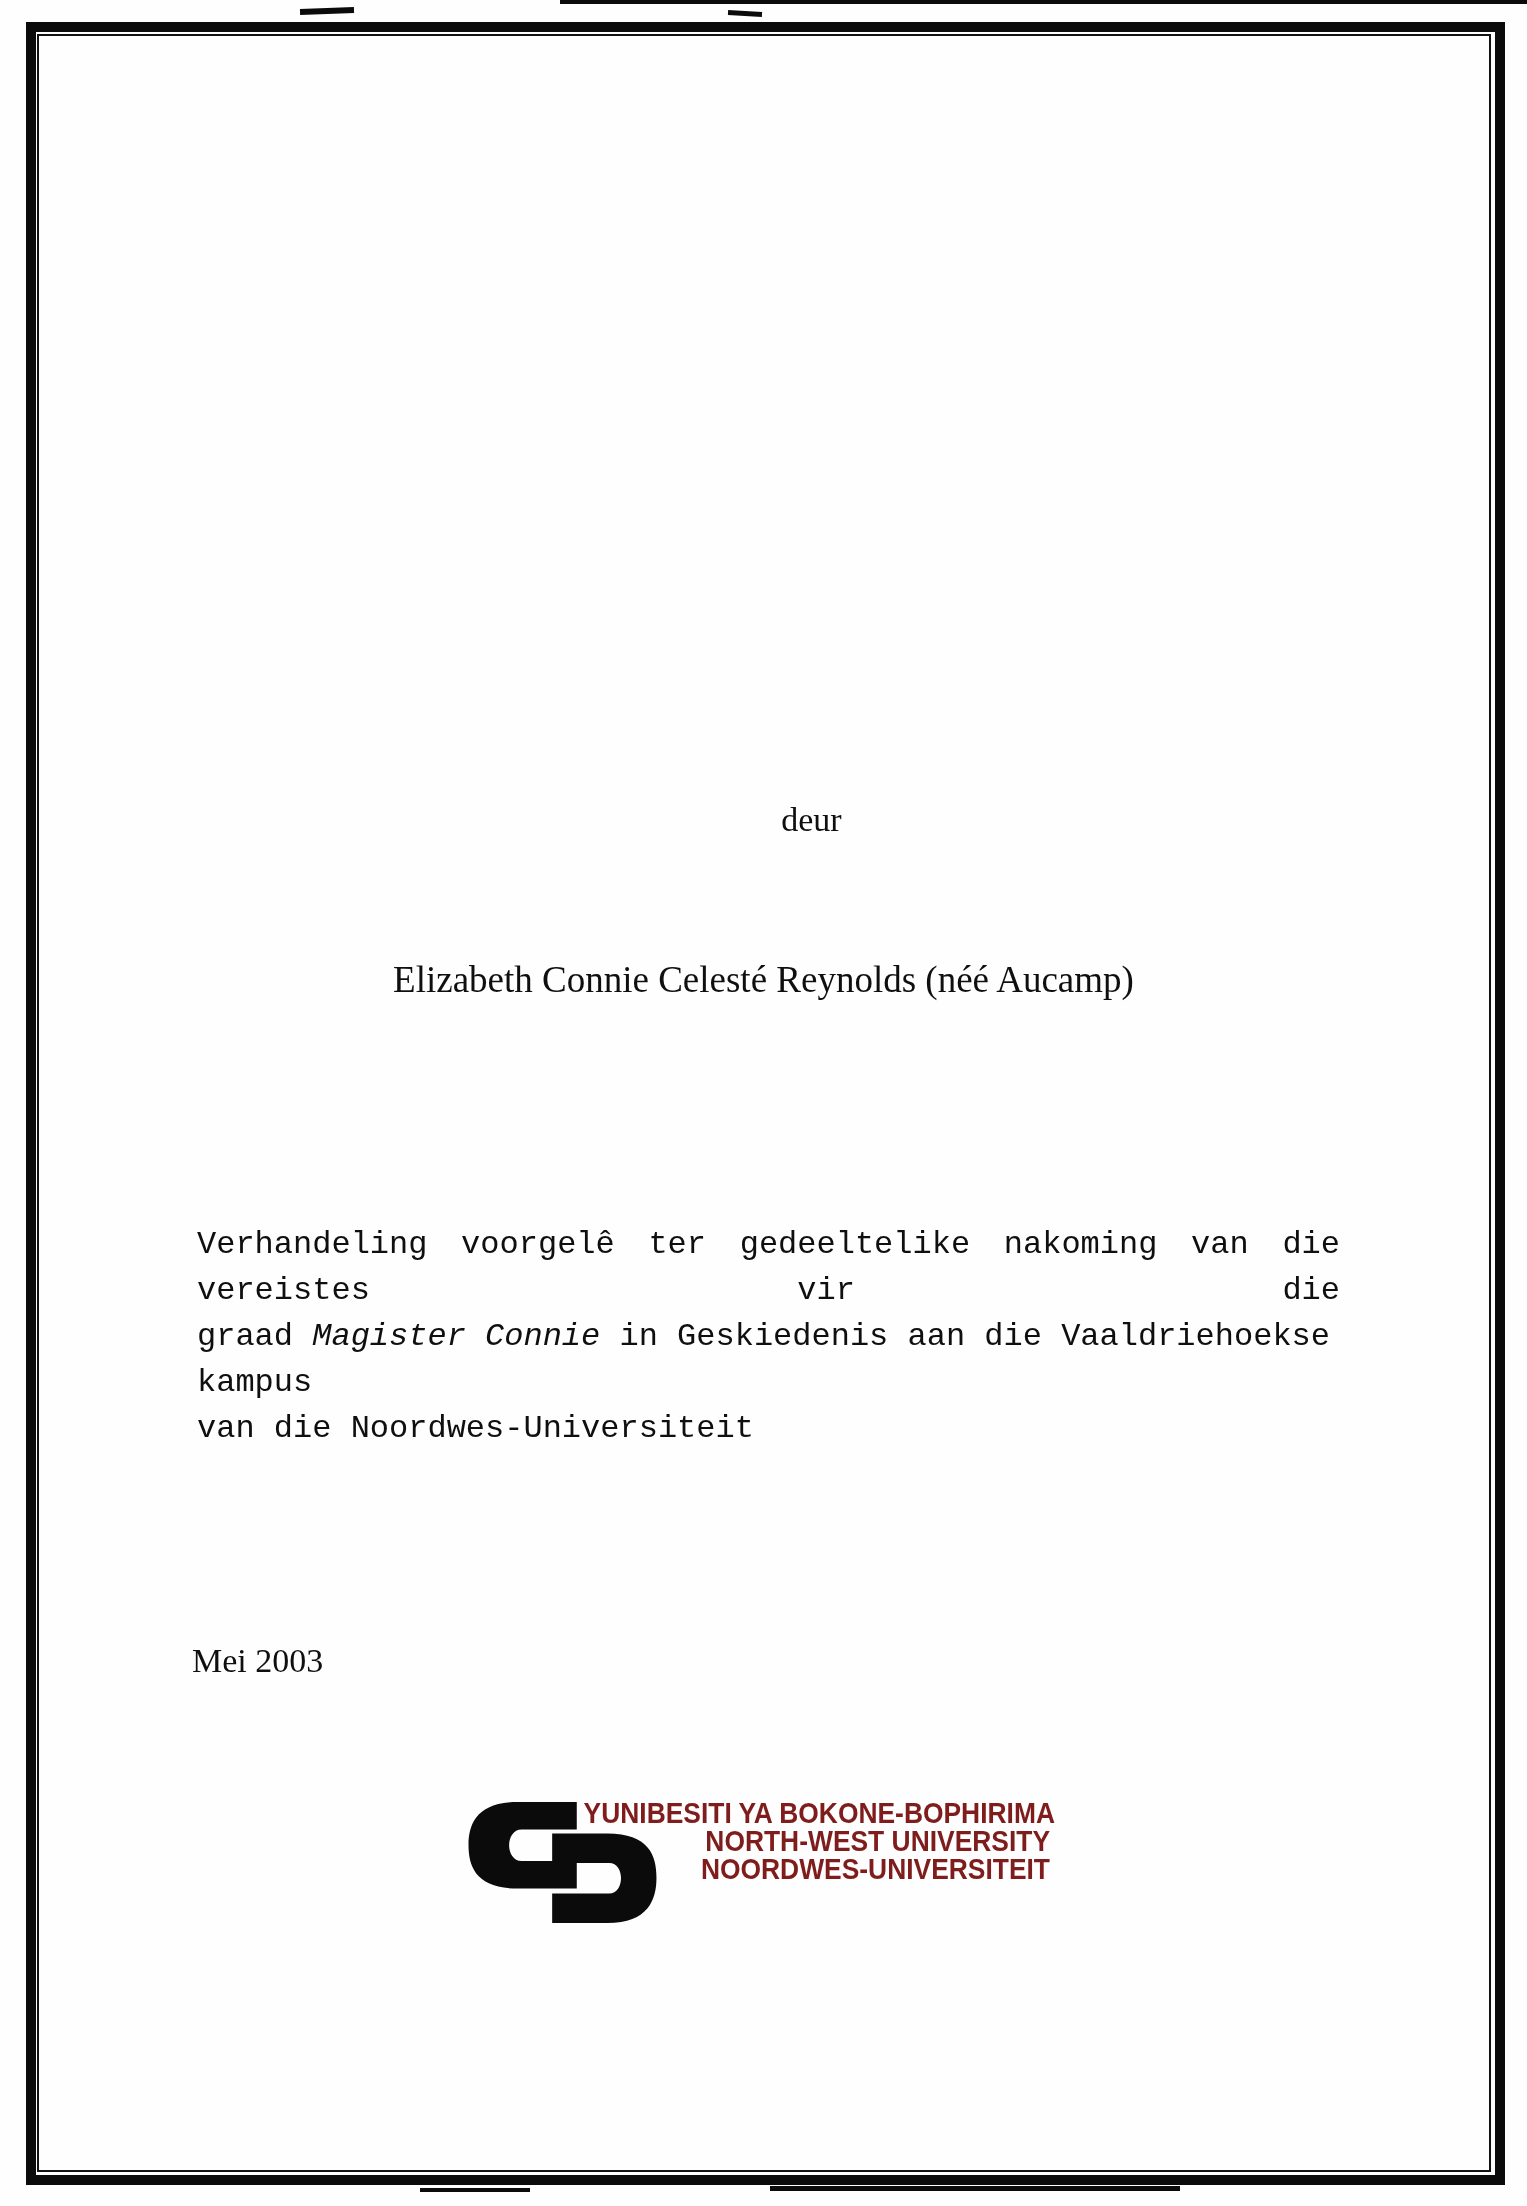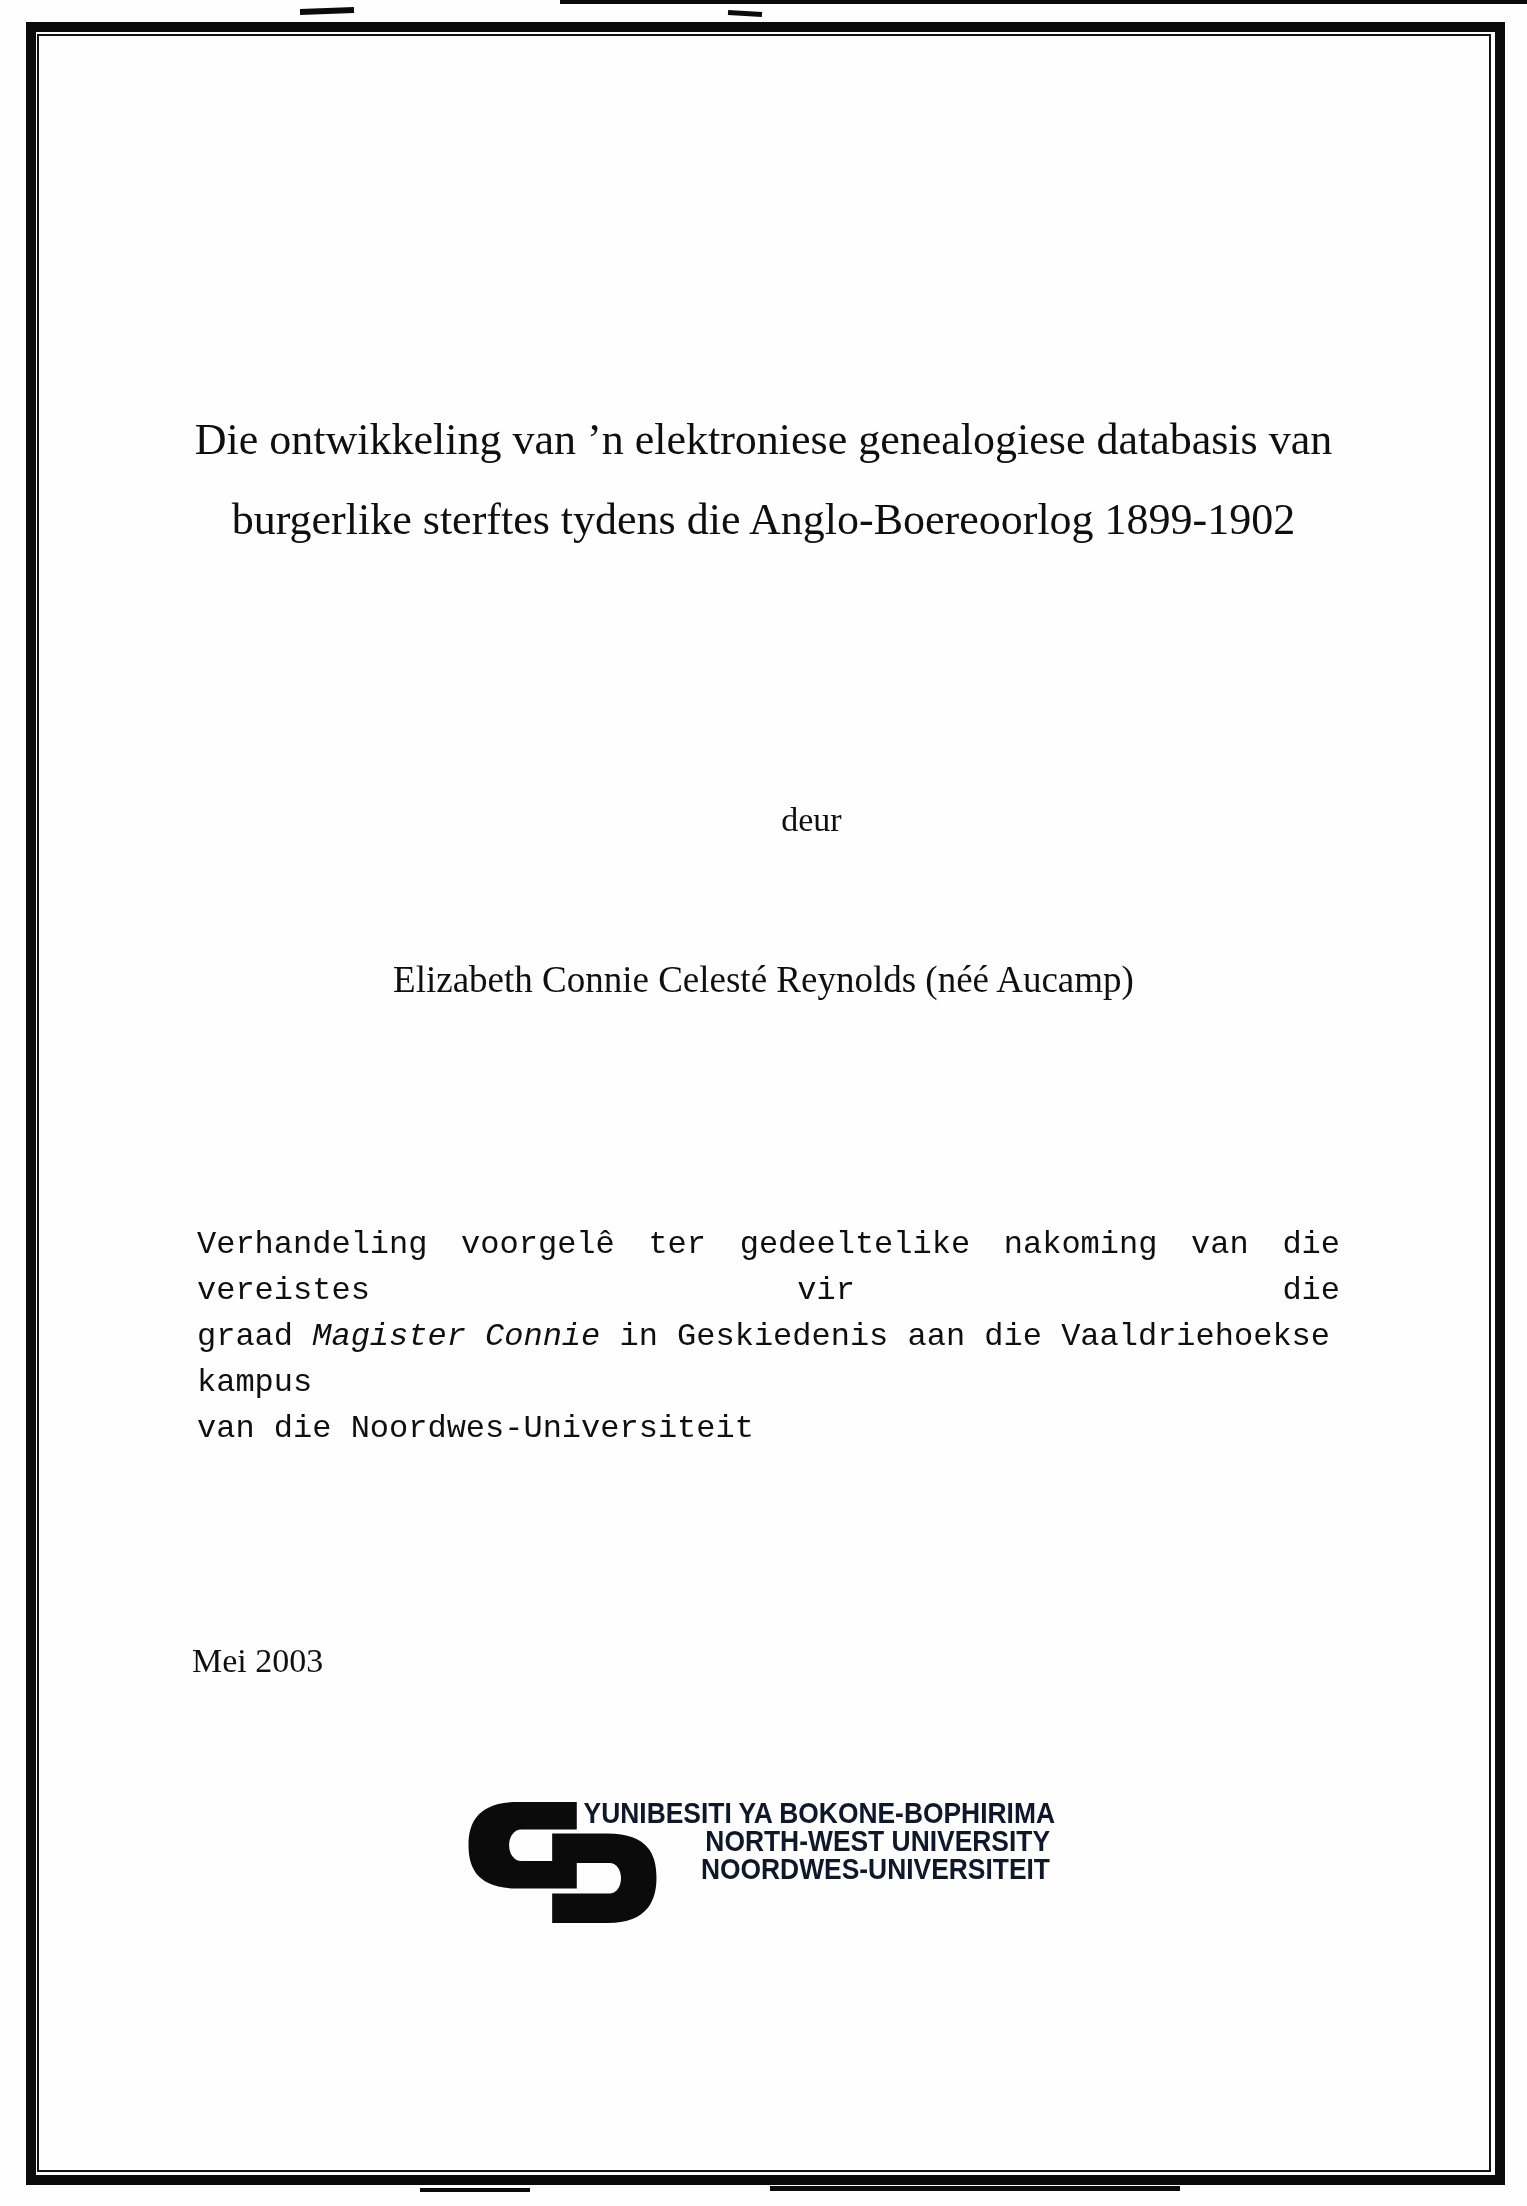--- a/index.html
+++ b/index.html
@@ -95,21 +95,21 @@
   .logo-text {
     position: absolute;
     left: 520px;
     right: 477px;
     top: 1799px;
     text-align: right;
     font-family: "Liberation Sans", "DejaVu Sans", sans-serif;
     font-weight: bold;
     font-size: 30px;
     line-height: 28px;
-    color: #0f172a;
+    color: #7f1d1d;
     white-space: nowrap;
   }
   .logo-text div {
     transform: scaleX(0.88);
     transform-origin: 100% 50%;
   }
 </style>
 </head>
 <body>
 
@@ -117,24 +117,20 @@
 
   <div class="artifact a1"></div>
   <div class="artifact a2"></div>
   <div class="artifact a3"></div>
   <div class="artifact a4"></div>
   <div class="artifact a5"></div>
 
   <div class="frame-outer"></div>
   <div class="frame-inner"></div>
 
-  <h1 class="centered-band thesis-title">
-    <span>Die ontwikkeling van ’n elektroniese genealogiese databasis van</span>
-    <span>burgerlike sterftes tydens die Anglo-Boereoorlog 1899-1902</span>
-  </h1>
 
   <div class="centered-band byline">deur</div>
 
   <div class="centered-band author">Elizabeth Connie Celesté Reynolds (néé Aucamp)</div>
 
   <div class="statement">
     <div class="justified">Verhandeling voorgelê ter gedeeltelike nakoming van die vereistes vir die</div>
     <div><span>graad </span><span class="ital">Magister Connie</span><span> in Geskiedenis aan die Vaaldriehoekse kampus</span></div>
     <div>van die Noordwes-Universiteit</div>
   </div>

